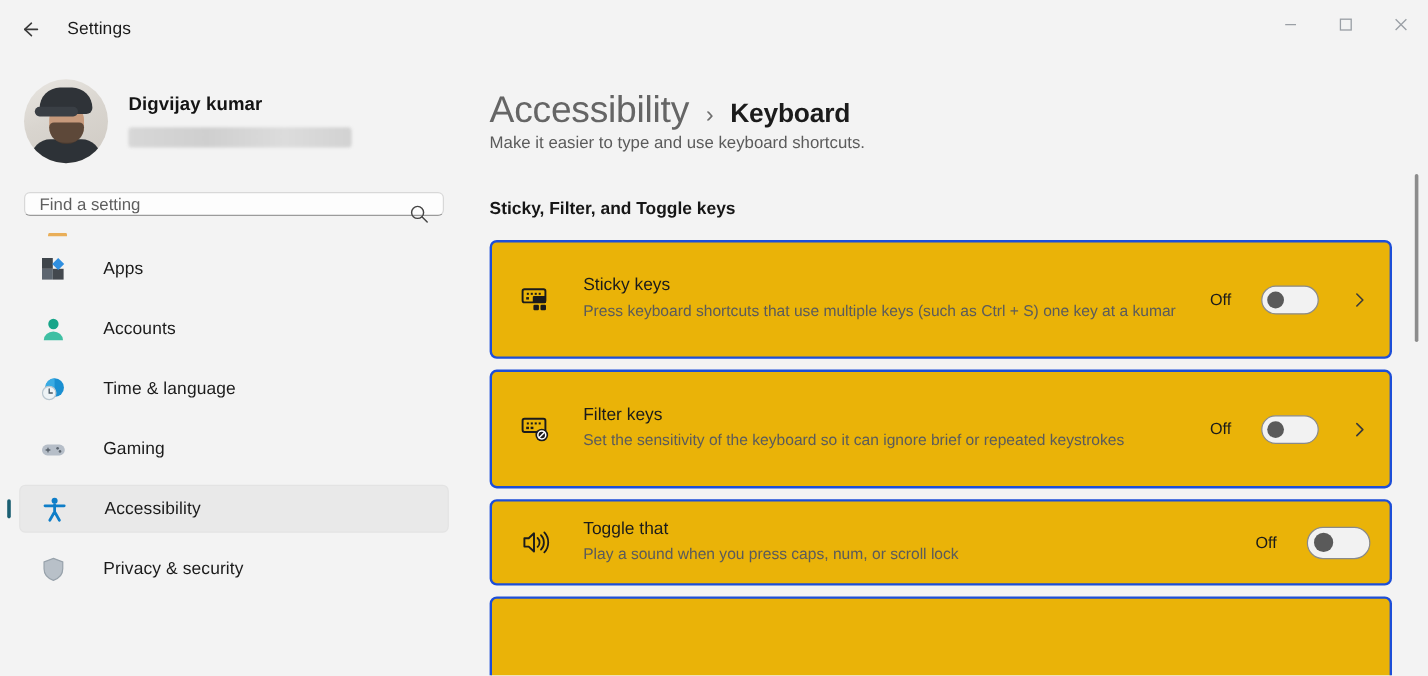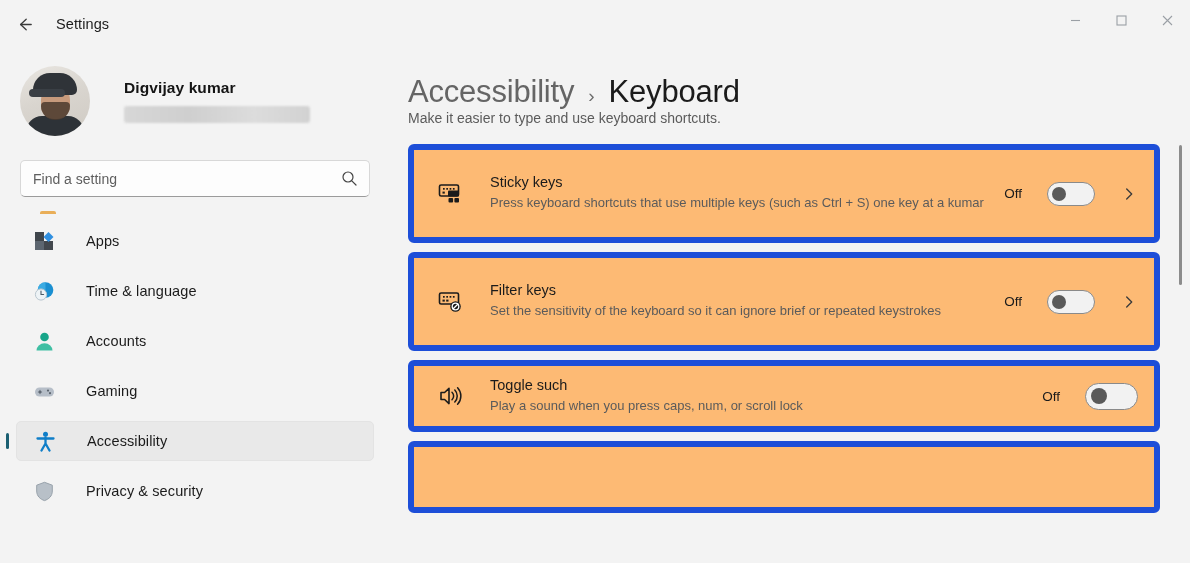--- a/index.html
+++ b/index.html
@@ -34,21 +34,21 @@
     width: 46px; height: 40px; display: flex; align-items: center; justify-content: center;
     cursor: default; color: #9a9fa5;
   }
 
   
   .sidebar {
     position: absolute; top: 48px; left: 0; width: 390px; bottom: 0;
     background: #f3f3f3; overflow: hidden;
   }
   .profile {
-    display: flex; align-items: center; gap: 34px;
+    display: flex; align-items: center; gap: 17px;
     padding: 18px 0 0 20px;
   }
   .avatar {
     width: 70px; height: 70px; border-radius: 50%;
     overflow: hidden; flex: none;
     background: linear-gradient(160deg,#e9e6e1 0%, #d9d5cf 45%, #cfcac3 100%);
     position: relative;
   }
   
   .av-hat {
@@ -74,21 +74,21 @@
   .profile-text { display: flex; flex-direction: column; gap: 9px; }
   .profile-name { font-size: 15.5px; font-weight: 700; color: #141414; letter-spacing: .1px; }
   .profile-email-redact {
     width: 186px; height: 17px; border-radius: 3px;
     background: linear-gradient(90deg,#d7d7d7 0%, #cfcfcf 35%, #dcdcdc 70%, #d2d2d2 100%);
     filter: blur(1.2px);
   }
 
   .searchwrap { padding: 24px 20px 0 20px; }
   .searchbox {
-    position: relative; height: 37px; background: #fdfdfd;
+    position: relative; height: 20px; background: #fdfdfd;
     border: 1px solid #d8d8d8; border-bottom-color: #9b9b9b;
     border-radius: 5px; display: flex; align-items: center;
   }
   .searchbox input {
     border: 0; outline: 0; background: transparent;
     font-family: "Liberation Sans", sans-serif;
     font-size: 14px; color: #1b1b1b;
     padding: 0 36px 0 12px; width: 100%; height: 100%;
   }
   .searchbox input::placeholder { color: #5e5e5e; }
@@ -117,27 +117,27 @@
   .main {
     position: absolute; top: 48px; left: 390px; right: 0; bottom: 0;
     overflow: hidden; padding: 0 30px 0 18px;
   }
   .breadcrumb {
     display: flex; align-items: baseline; gap: 14px;
     padding-top: 26px; margin-left: 0;
   }
   .bc-parent { font-size: 31px; color: #656565; font-weight: 400; letter-spacing: -.2px; }
   .bc-sep { font-size: 19px; color: #6d6d6d; }
-  .bc-current { font-size: 31px; color: #1b1b1b; font-weight: 400; letter-spacing: -.2px; }
+  .bc-current { font-size: 22px; color: #1b1b1b; font-weight: 700; letter-spacing: -.2px; }
   .page-desc { font-size: 14px; color: #5b5b5b; }
   .section-title { margin-top: 40px; font-size: 14.5px; font-weight: 700; color: #161616; }
 
   .cards { margin-top: 18px; }
   .card {
-    background: #fdba74; border: 6px solid #1d4ed8; border-radius: 6px;
+    background: #eab308; border: 2px solid #1d4ed8; border-radius: 6px;
     display: flex; align-items: center; padding: 0 16px 0 20px;
     margin-bottom: 9px; cursor: pointer;
   }
   .card.two-line { min-height: 99px; }
   .card.one-line { min-height: 72px; }
   .card.empty { min-height: 72px; }
   .card-ico { width: 34px; flex: none; display: flex; align-items: center; justify-content: center; color: #1b1b1b; }
   .card-text { flex: 1; padding-left: 22px; padding-right: 20px; }
   .card-title { font-size: 14.5px; color: #1b1b1b; margin-bottom: 3px; }
   .card-sub { font-size: 13px; color: #5b5b5b; line-height: 20px; max-width: 500px; }
@@ -240,37 +240,37 @@
             <rect x="1" y="1" width="9" height="9" fill="#3f454b"></rect>
             <path d="M14.5 1 L19.5 6 L14.5 11 L9.5 6 Z" fill="#2f8fe0"></path>
           </svg>
         </span>
         <span class="nav-label">Apps</span>
       </div>
 
       <div class="nav-item">
         <span class="nav-ico">
           <svg width="21" height="21" viewBox="0 0 21 21">
+            <circle cx="10.5" cy="6" r="4.3" fill="#17a589"></circle>
+            <path d="M2.5 19.5 a8 7.2 0 0 1 16 0 Z" fill="#3fbfa3"></path>
+          </svg>
+        </span>
+        <span class="nav-label">Accounts</span>
+      </div>
+
+      <div class="nav-item">
+        <span class="nav-ico">
+          <svg width="21" height="21" viewBox="0 0 21 21">
             <circle cx="11.5" cy="9" r="7.8" fill="#1a8fd1"></circle>
             <path d="M11.5 1.2 a7.8 7.8 0 0 0 0 15.6 Z" fill="#46b4e8" opacity=".75"></path>
             <circle cx="7" cy="13.5" r="5.6" fill="#eef3f6" stroke="#b9c6cf" stroke-width="1"></circle>
             <path d="M7 10 V13.5 H9.6" fill="none" stroke="#4a5a66" stroke-width="1.1" stroke-linecap="round"></path>
           </svg>
         </span>
         <span class="nav-label">Time &amp; language</span>
-      </div>
-
-      <div class="nav-item">
-        <span class="nav-ico">
-          <svg width="21" height="21" viewBox="0 0 21 21">
-            <circle cx="10.5" cy="6" r="4.3" fill="#17a589"></circle>
-            <path d="M2.5 19.5 a8 7.2 0 0 1 16 0 Z" fill="#3fbfa3"></path>
-          </svg>
-        </span>
-        <span class="nav-label">Accounts</span>
       </div>
 
       <div class="nav-item">
         <span class="nav-ico">
           <svg width="21" height="21" viewBox="0 0 21 21">
             <rect x="1" y="6.5" width="19" height="9" rx="4.5" fill="#b6bec8"></rect>
             <circle cx="6" cy="11" r="1.1" fill="#5d6670"></circle>
             <path d="M4.4 11 H7.6 M6 9.4 V12.6" stroke="#5d6670" stroke-width="1.1" stroke-linecap="round"></path>
             <circle cx="14" cy="9.6" r="1.1" fill="#5d6670"></circle>
             <circle cx="16" cy="12.2" r="1.1" fill="#5d6670"></circle>
@@ -304,20 +304,21 @@
   <div class="main">
 
     <div class="breadcrumb">
       <span class="bc-parent">Accessibility</span>
       <span class="bc-sep">›</span>
       <span class="bc-current">Keyboard</span>
     </div>
 
     <div class="page-desc">Make it easier to type and use keyboard shortcuts.</div>
 
+    <div class="section-title">Sticky, Filter, and Toggle keys</div>
 
     <div class="cards">
 
       <div class="card two-line">
         <div class="card-ico">
           <svg width="28" height="28" viewBox="0 0 28 28">
             <rect x="2.5" y="5" width="19" height="11" rx="1.6" fill="none" stroke="#1b1b1b" stroke-width="1.6"></rect>
             <rect x="6" y="8" width="1.7" height="1.7" fill="#1b1b1b"></rect>
             <rect x="9.3" y="8" width="1.7" height="1.7" fill="#1b1b1b"></rect>
             <rect x="12.6" y="8" width="1.7" height="1.7" fill="#1b1b1b"></rect>
@@ -380,21 +381,21 @@
       <div class="card one-line">
         <div class="card-ico">
           <svg width="28" height="28" viewBox="0 0 28 28">
             <path d="M4 10.5 H7.6 L12 6.4 V21.6 L7.6 17.5 H4 Z" fill="none" stroke="#1b1b1b" stroke-width="1.6" stroke-linejoin="round"></path>
             <path d="M15 10.3 a5 5 0 0 1 0 7.4" fill="none" stroke="#1b1b1b" stroke-width="1.5" stroke-linecap="round"></path>
             <path d="M17.8 8 a8.6 8.6 0 0 1 0 12" fill="none" stroke="#1b1b1b" stroke-width="1.5" stroke-linecap="round"></path>
             <path d="M20.6 5.7 a12.2 12.2 0 0 1 0 16.6" fill="none" stroke="#1b1b1b" stroke-width="1.5" stroke-linecap="round"></path>
           </svg>
         </div>
         <div class="card-text">
-          <div class="card-title">Toggle such</div>
+          <div class="card-title">Toggle that</div>
           <div class="card-sub">Play a sound when you press caps, num, or scroll lock</div>
         </div>
         <div class="card-right">
           <span class="toggle-state">Off</span>
           <div class="switch lg">
             <div class="knob"></div>
           </div>
         </div>
       </div>
 

